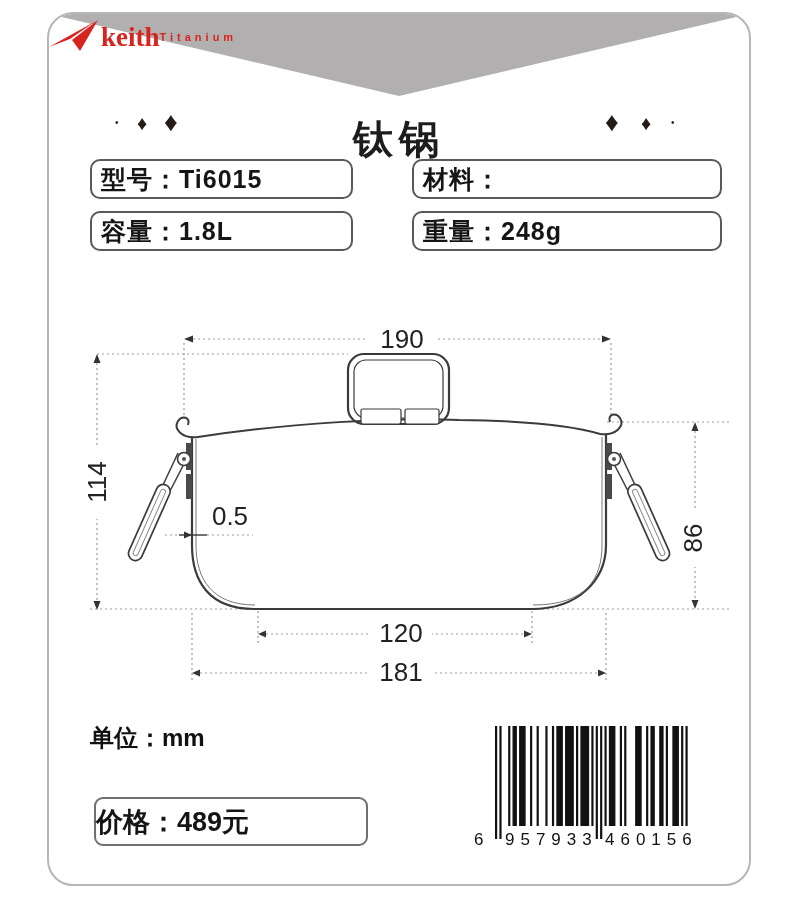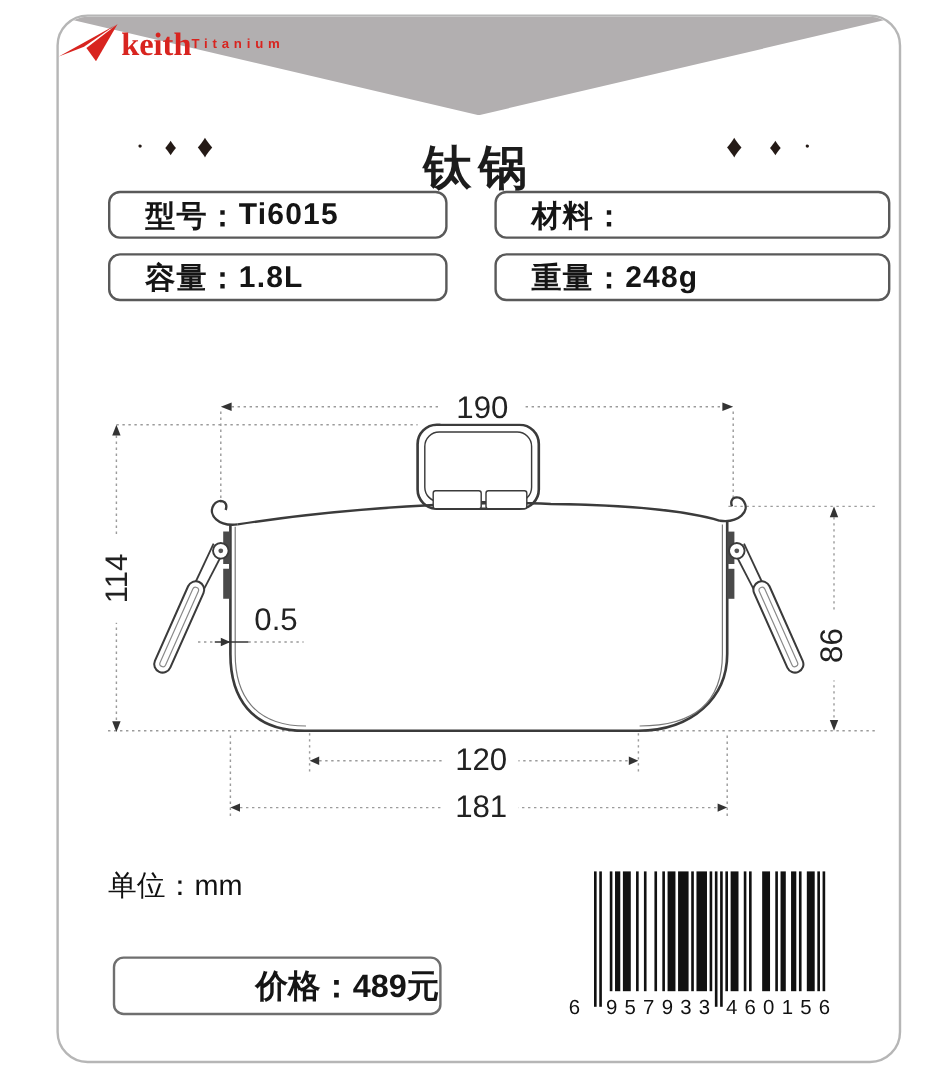--- a/index.html
+++ b/index.html
@@ -11,26 +11,26 @@
           clip-path:polygon(0 0,100% 0,50% 100%);}
   .logo{position:absolute;left:0;top:6px;width:100%;display:flex;
         align-items:center;line-height:1;}
   .logo .keith{font-family:"Liberation Serif",serif;font-size:27px;font-weight:600;
         color:#d8241f;margin-top:2px;}
   .logo .sub{font-size:11px;font-weight:600;letter-spacing:4px;color:#d8241f;margin-top:2px;}
   .page-title{position:absolute;left:0;top:86px;width:100%;text-align:center;
         font-size:40px;font-weight:600;letter-spacing:6px;color:#1c1c1c;margin-top:12px;}
   .deco{position:absolute;color:#241a16;line-height:1;}
   .spec-box{position:absolute;height:36px;border:2px solid #595959;border-radius:10px;
-        display:flex;align-items:center;padding-left:29px;font-size:25px;font-weight:600;
+        display:flex;align-items:center;padding-left:9px;font-size:25px;font-weight:600;
         letter-spacing:1px;color:#151515;background:#fff;}
-  .unit{position:absolute;left:41px;top:708px;font-size:24px;font-weight:400;color:#111;}
+  .unit{position:absolute;left:41px;top:708px;font-size:24px;font-weight:700;color:#111;}
   .price-box{position:absolute;left:45px;top:783px;width:270px;height:45px;
         border:2px solid #6f6f6f;border-radius:9px;display:flex;align-items:center;
-        justify-content:flex-end;font-size:27px;font-weight:600;color:#151515;background:#fff;}
+        justify-content:flex-start;font-size:27px;font-weight:600;color:#151515;background:#fff;}
   .bc-digit{position:absolute;top:816px;font-size:17px;font-weight:500;color:#111;}
   .bc-group{letter-spacing:6px;}
   svg text{font-family:"Liberation Sans",sans-serif;}
   .dimtxt{font-size:26px;font-weight:500;fill:#222;}
 </style>
 </head>
 <body>
 
 <div class="card">
 

